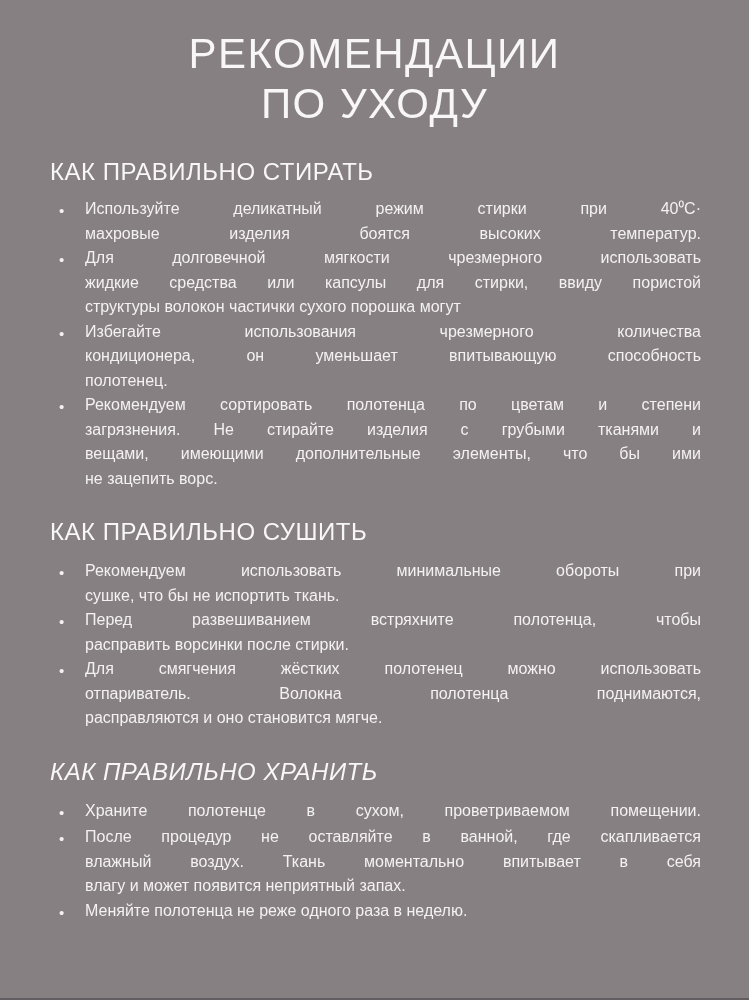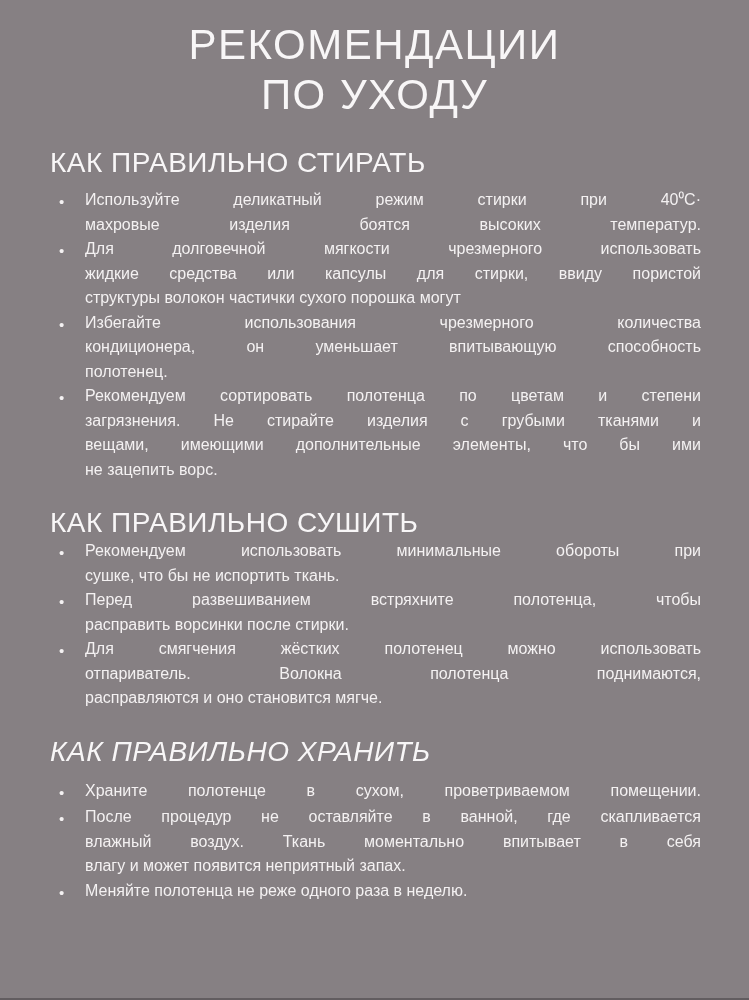--- a/index.html
+++ b/index.html
@@ -12,40 +12,40 @@
   .page {
     position: relative;
     width: 749px;
     height: 1000px;
     background: var(--bg);
     overflow: hidden;
     font-family: "Liberation Sans", sans-serif;
     color: var(--text);
   }
   .title {
-    padding-top: 20px;
+    padding-top: 29px;
     text-align: center;
     color: var(--title);
     font-size: 42px;
     line-height: 50px;
     font-weight: 300;
     letter-spacing: 1.5px;
   }
   .section {
     margin: 0 48px 0 50px;
   }
   .section-heading {
-    font-size: 28px;
+    font-size: 24px;
     line-height: 32px;
     font-weight: 400;
     letter-spacing: 0.5px;
     color: var(--title);
   }
   .heading-1 { margin-top: 27px; margin-bottom: 9px; }
-  .heading-2 { margin-top: 25px; }
+  .heading-2 { margin-top: 25px; margin-bottom: 11px; }
   .heading-3 { margin-top: 25px; margin-bottom: 11px; font-style: italic; }
   .bullet {
     display: flex;
     align-items: flex-start;
   }
   .marker {
     flex: 0 0 35px;
     width: 35px;
     padding-left: 9px;
     padding-top: 2px;

